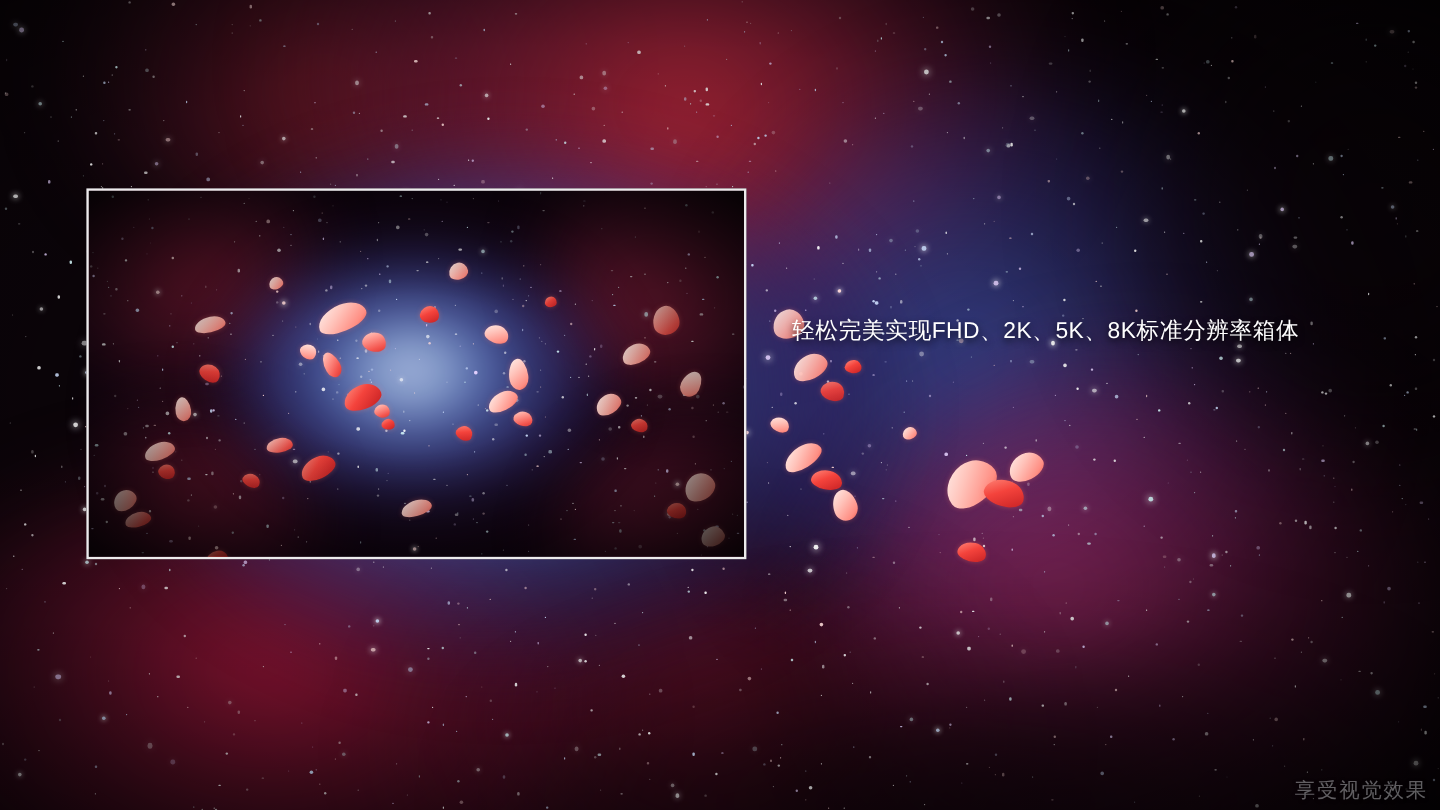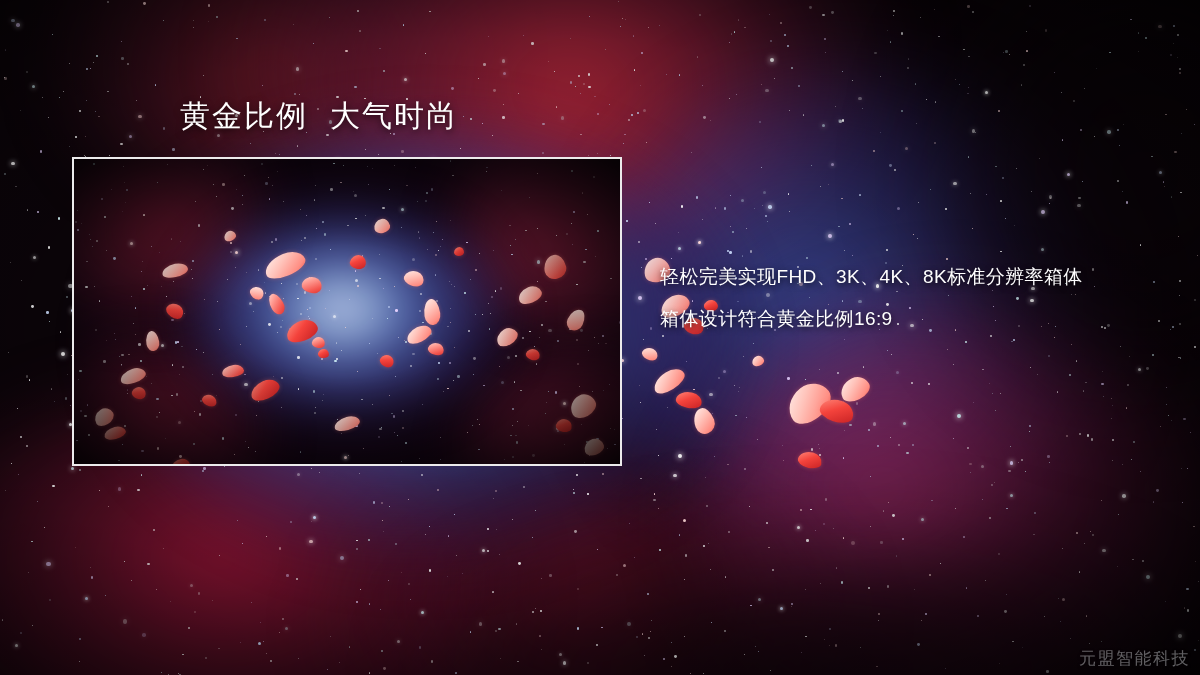--- a/index.html
+++ b/index.html
@@ -1792,23 +1792,19 @@
       <div class="petal pale" style="left:694px;top:408px;width:20px;height:26px;transform:rotate(-20deg);opacity:1;"></div>
       <div class="petal pale" style="left:786px;top:386px;width:46px;height:34px;transform:rotate(-38deg);opacity:1;"></div>
       <div class="petal deep" style="left:820px;top:400px;width:34px;height:22px;transform:rotate(18deg);opacity:1;"></div>
       <div class="petal pale" style="left:840px;top:378px;width:30px;height:22px;transform:rotate(-26deg);opacity:1;"></div>
       <div class="petal deep" style="left:798px;top:452px;width:24px;height:16px;transform:rotate(14deg);opacity:1;"></div>
       <div class="petal deep" style="left:704px;top:300px;width:14px;height:11px;transform:rotate(6deg);opacity:1;"></div>
       <div class="petal pale" style="left:752px;top:356px;width:12px;height:10px;transform:rotate(-18deg);opacity:1;"></div>
       <div class="petal pale" style="left:642px;top:348px;width:16px;height:12px;transform:rotate(26deg);opacity:1;"></div>
     </div>
 
-  <div class="title">
-    <span>黄金比例</span><span class="gap"></span><span>大气时尚</span>
+
+  <div class="body-text">
+    <div>轻松完美实现FHD、2K、5K、8K标准分辨率箱体</div>
   </div>
 
-  <div class="body-text">
-    <div>轻松完美实现FHD、3K、4K、8K标准分辨率箱体</div>
-    <div>箱体设计符合黄金比例16:9</div>
-  </div>
-
-  <div class="watermark">元盟智能科技</div>
+  <div class="watermark">享受视觉效果</div>
 </div>
 
 </body></html>

